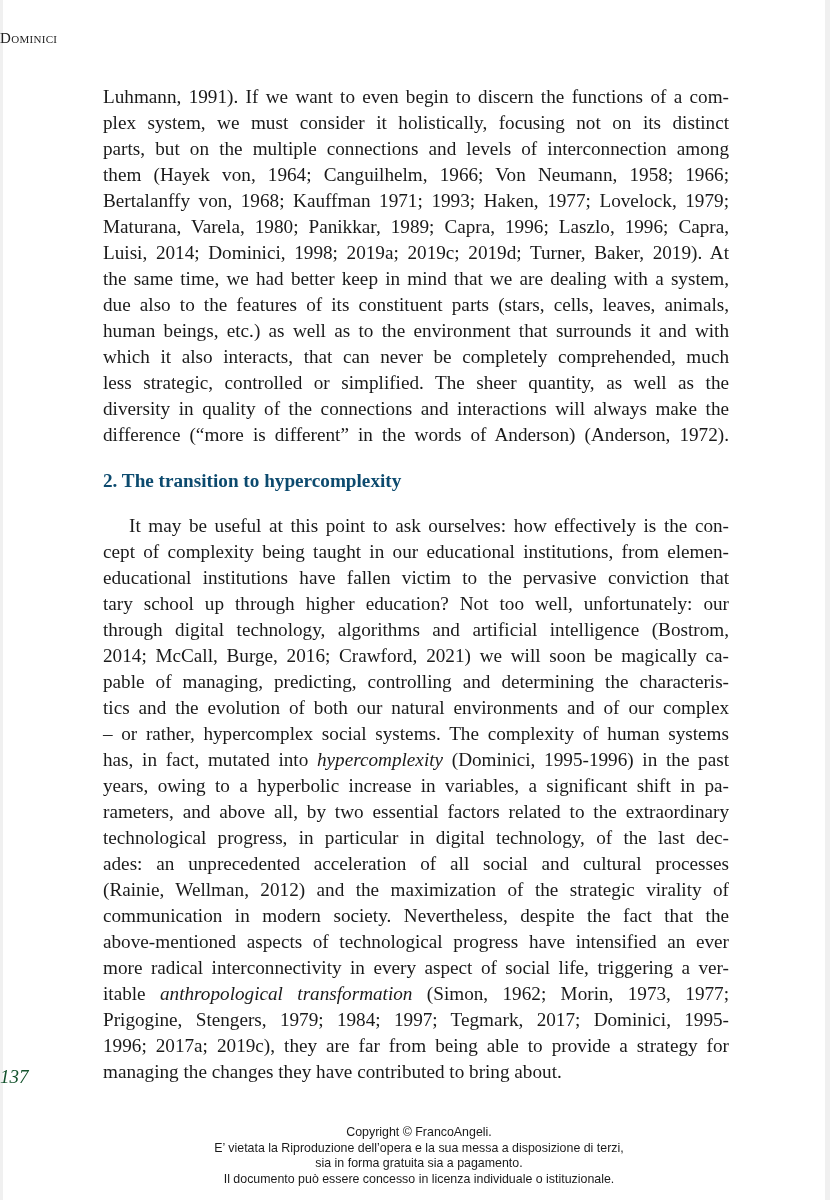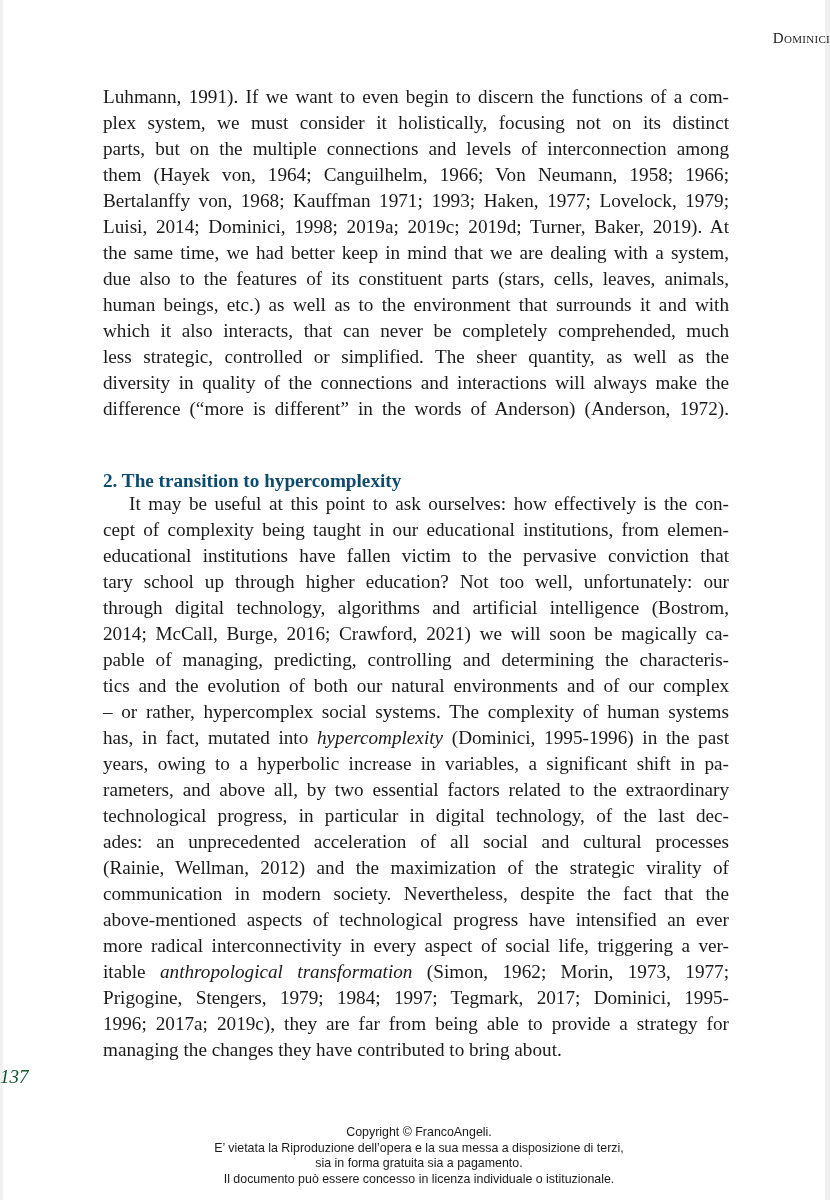--- a/index.html
+++ b/index.html
@@ -8,40 +8,40 @@
       background: #f0f0f0;
       position: relative; overflow: hidden;
     }
     .page {
       position: absolute; left: 3px; top: 0;
       width: 822px; height: 1200px;
       background: #ffffff;
     }
     .running-head {
       position: absolute; top: 30px; left: 0; width: 830px;
-      text-align: right;
+      text-align: left;
       font-family: "Liberation Serif", "DejaVu Serif", serif;
       font-size: 15px; color: #222;
       font-variant: small-caps; letter-spacing: 0.3px;
     }
     .body-text {
       position: absolute; left: 103px; width: 626px;
       font-family: "Liberation Serif", "DejaVu Serif", serif;
       font-size: 19.2px; line-height: 26px; color: #1a1a1a;
       text-align: justify;
       hyphens: manual;
     }
     .p1 { top: 84px; }
     .section-heading {
       position: absolute; left: 103px; top: 468px; width: 626px;
       font-family: "Liberation Serif", "DejaVu Serif", serif;
       font-size: 19.2px; font-weight: bold; color: #0c4a6e;
       line-height: 26px;
     }
-    .p2 { top: 491px; }
+    .p2 { top: 513px; }
     .line { display: block; text-align: justify; text-align-last: justify; white-space: nowrap; }
     .line.last { text-align-last: left; }
     .line.indent { text-indent: 26px; }
     .page-number {
       position: absolute; top: 1066px; left: 0; width: 830px;
       font-family: "Liberation Serif", "DejaVu Serif", serif;
       font-style: italic; font-size: 19px; color: #14532d;
     }
     .copyright {
       position: absolute; top: 1125px; left: 4px; width: 830px;
@@ -57,20 +57,21 @@
 <div class="page"></div>
 
 <div class="running-head">Dominici</div>
 
 <div class="body-text p1">
   <span class="line">Luhmann, 1991). If we want to even begin to discern the functions of a com-</span>
   <span class="line">plex system, we must consider it holistically, focusing not on its distinct</span>
   <span class="line">parts, but on the multiple connections and levels of interconnection among</span>
   <span class="line">them (Hayek von, 1964; Canguilhelm, 1966; Von Neumann, 1958; 1966;</span>
   <span class="line">Bertalanffy von, 1968; Kauffman 1971; 1993; Haken, 1977; Lovelock, 1979;</span>
+  <span class="line">Maturana, Varela, 1980; Panikkar, 1989; Capra, 1996; Laszlo, 1996; Capra,</span>
   <span class="line">Luisi, 2014; Dominici, 1998; 2019a; 2019c; 2019d; Turner, Baker, 2019). At</span>
   <span class="line">the same time, we had better keep in mind that we are dealing with a system,</span>
   <span class="line">due also to the features of its constituent parts (stars, cells, leaves, animals,</span>
   <span class="line">human beings, etc.) as well as to the environment that surrounds it and with</span>
   <span class="line">which it also interacts, that can never be completely comprehended, much</span>
   <span class="line">less strategic, controlled or simplified. The sheer quantity, as well as the</span>
   <span class="line">diversity in quality of the connections and interactions will always make the</span>
   <span class="line">difference (“more is different” in the words of Anderson) (Anderson, 1972).</span>
 </div>
 

